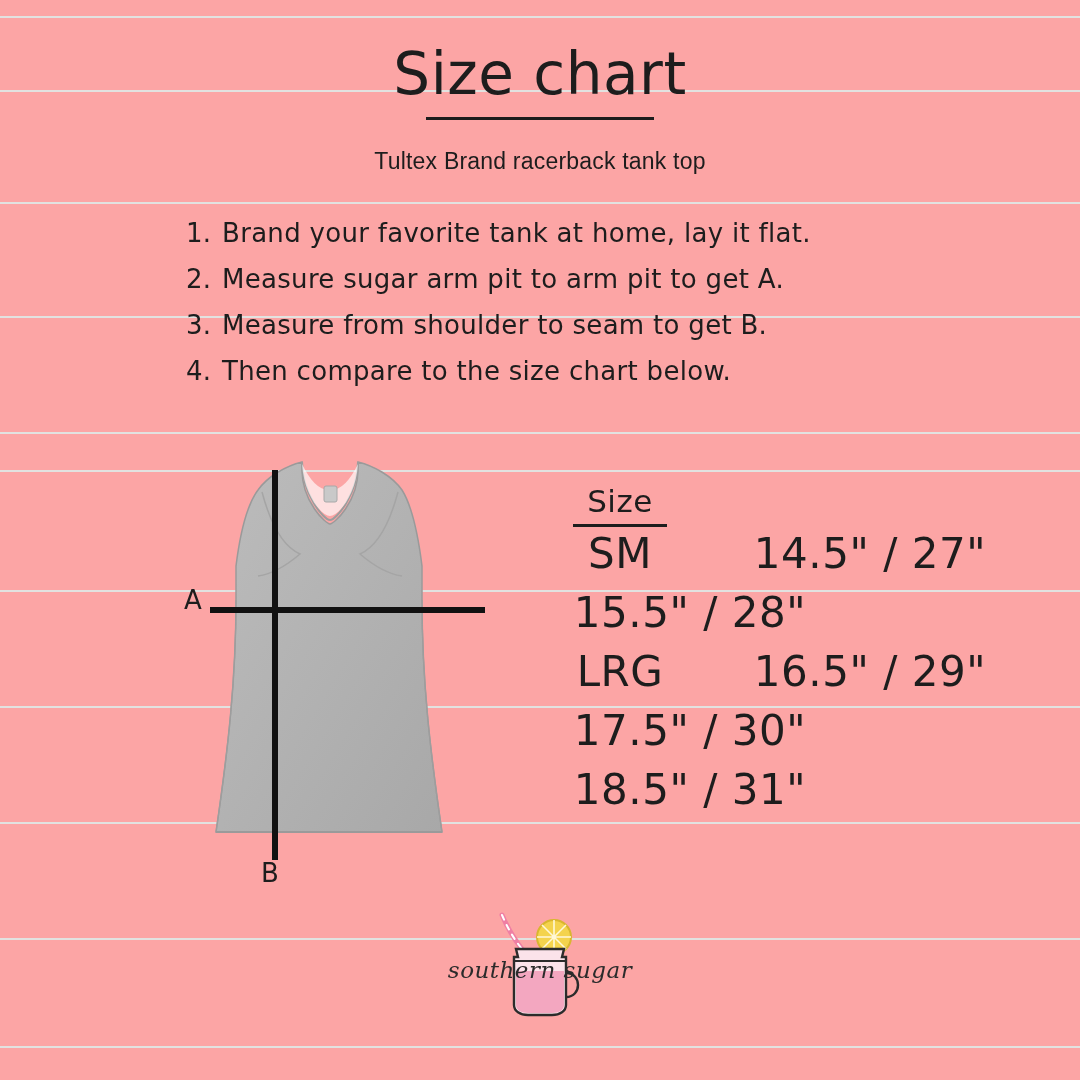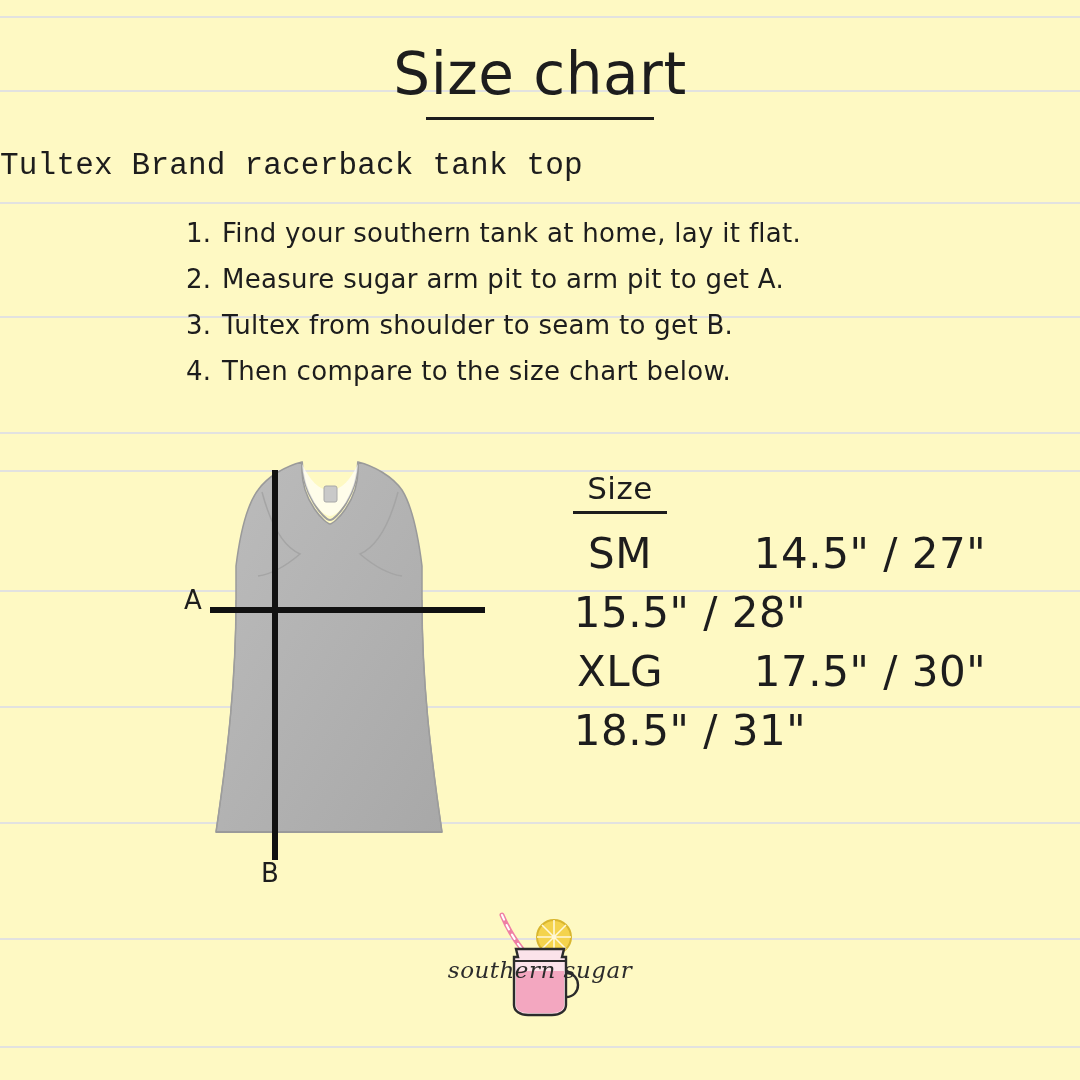--- a/index.html
+++ b/index.html
@@ -6,21 +6,21 @@
   html, body {
     margin: 0; padding: 0;
     width: 1080px; height: 1080px;
     font-family: "Liberation Sans", sans-serif;
     background: #fbfbfa;
     overflow: hidden;
   }
   #page {
     position: relative;
     width: 1080px; height: 1080px;
-    background: #fef9c3;
+    background: #fca5a5;
     overflow: hidden;
   }
   
   .plank {
     position: absolute;
     left: 0; width: 1080px;
     height: 2px;
     background: #e2e2e0;
   }
 
@@ -42,24 +42,24 @@
   }
   .title-rule {
     width: 228px;
     height: 3px;
     background: #1d1d1d;
     margin: 6px auto 0 auto;
   }
   .subtitle {
     position: absolute;
     top: 148px; left: 0; width: 1080px;
-    text-align: left;
-    font-size: 31px;
-    color: #1d1d1d;
-    font-family: Liberation Mono, monospace;
+    text-align: center;
+    font-size: 23px;
+    color: #1d1d1d;
+    font-family: Liberation Sans, sans-serif;
     letter-spacing: 0.2px;
   }
 
   
   .steps {
     position: absolute;
     top: 218px; left: 186px;
     width: 760px;
   }
   .step {
@@ -128,20 +128,21 @@
   .c-size { width: 180px; }
   .c-ab { width: 320px; }
   .thead .tcell {
     font-size: 31px;
     padding-bottom: 4px;
   }
   .thead .c-size span, .thead .c-ab span {
     display: inline-block;
     border-bottom: 3px solid #1d1d1d;
     padding: 0 14px 5px 14px;
+    margin-top: 13px;
   }
   .ab-val { display: inline-block; }
   .ab-slash { display: inline-block; padding: 0 14px; }
 
   
   .logo {
     position: absolute;
     left: 0; width: 1080px;
     top: 905px;
     text-align: center;
@@ -182,29 +183,29 @@
 
   <div class="title-wrap">
     <div class="title">Size chart</div>
     <div class="title-rule"></div>
   </div>
   <div class="subtitle">Tultex Brand racerback tank top</div>
 
   <div class="steps">
     <div class="step">
       <div class="step-num">1.</div>
-      <div class="step-text">Find your southern tank at home, lay it flat.</div>
+      <div class="step-text">Brand your favorite tank at home, lay it flat.</div>
     </div>
     <div class="step">
       <div class="step-num">2.</div>
       <div class="step-text">Measure sugar arm pit to arm pit to get A.</div>
     </div>
     <div class="step">
       <div class="step-num">3.</div>
-      <div class="step-text">Tultex from shoulder to seam to get B.</div>
+      <div class="step-text">Measure from shoulder to seam to get B.</div>
     </div>
     <div class="step">
       <div class="step-num">4.</div>
       <div class="step-text">Then compare to the size chart below.</div>
     </div>
   </div>
 
   <div class="shirt-area">
     <svg class="shirt-svg" width="360" height="420" viewBox="0 0 360 420">
       <defs>
@@ -253,23 +254,28 @@
         <span class="ab-val">14.5"</span><span class="ab-slash">/</span><span class="ab-val">27"</span>
       </div>
     </div>
 
     <div class="trow">
       <div class="tcell c-ab">
         <span class="ab-val">15.5"</span><span class="ab-slash">/</span><span class="ab-val">28"</span>
       </div>
     </div>
 
-
-    <div class="trow">
-      <div class="tcell c-size">XLG</div>
+    <div class="trow">
+      <div class="tcell c-size">LRG</div>
+      <div class="tcell c-ab">
+        <span class="ab-val">16.5"</span><span class="ab-slash">/</span><span class="ab-val">29"</span>
+      </div>
+    </div>
+
+    <div class="trow">
       <div class="tcell c-ab">
         <span class="ab-val">17.5"</span><span class="ab-slash">/</span><span class="ab-val">30"</span>
       </div>
     </div>
 
     <div class="trow">
       <div class="tcell c-ab">
         <span class="ab-val">18.5"</span><span class="ab-slash">/</span><span class="ab-val">31"</span>
       </div>
     </div>

